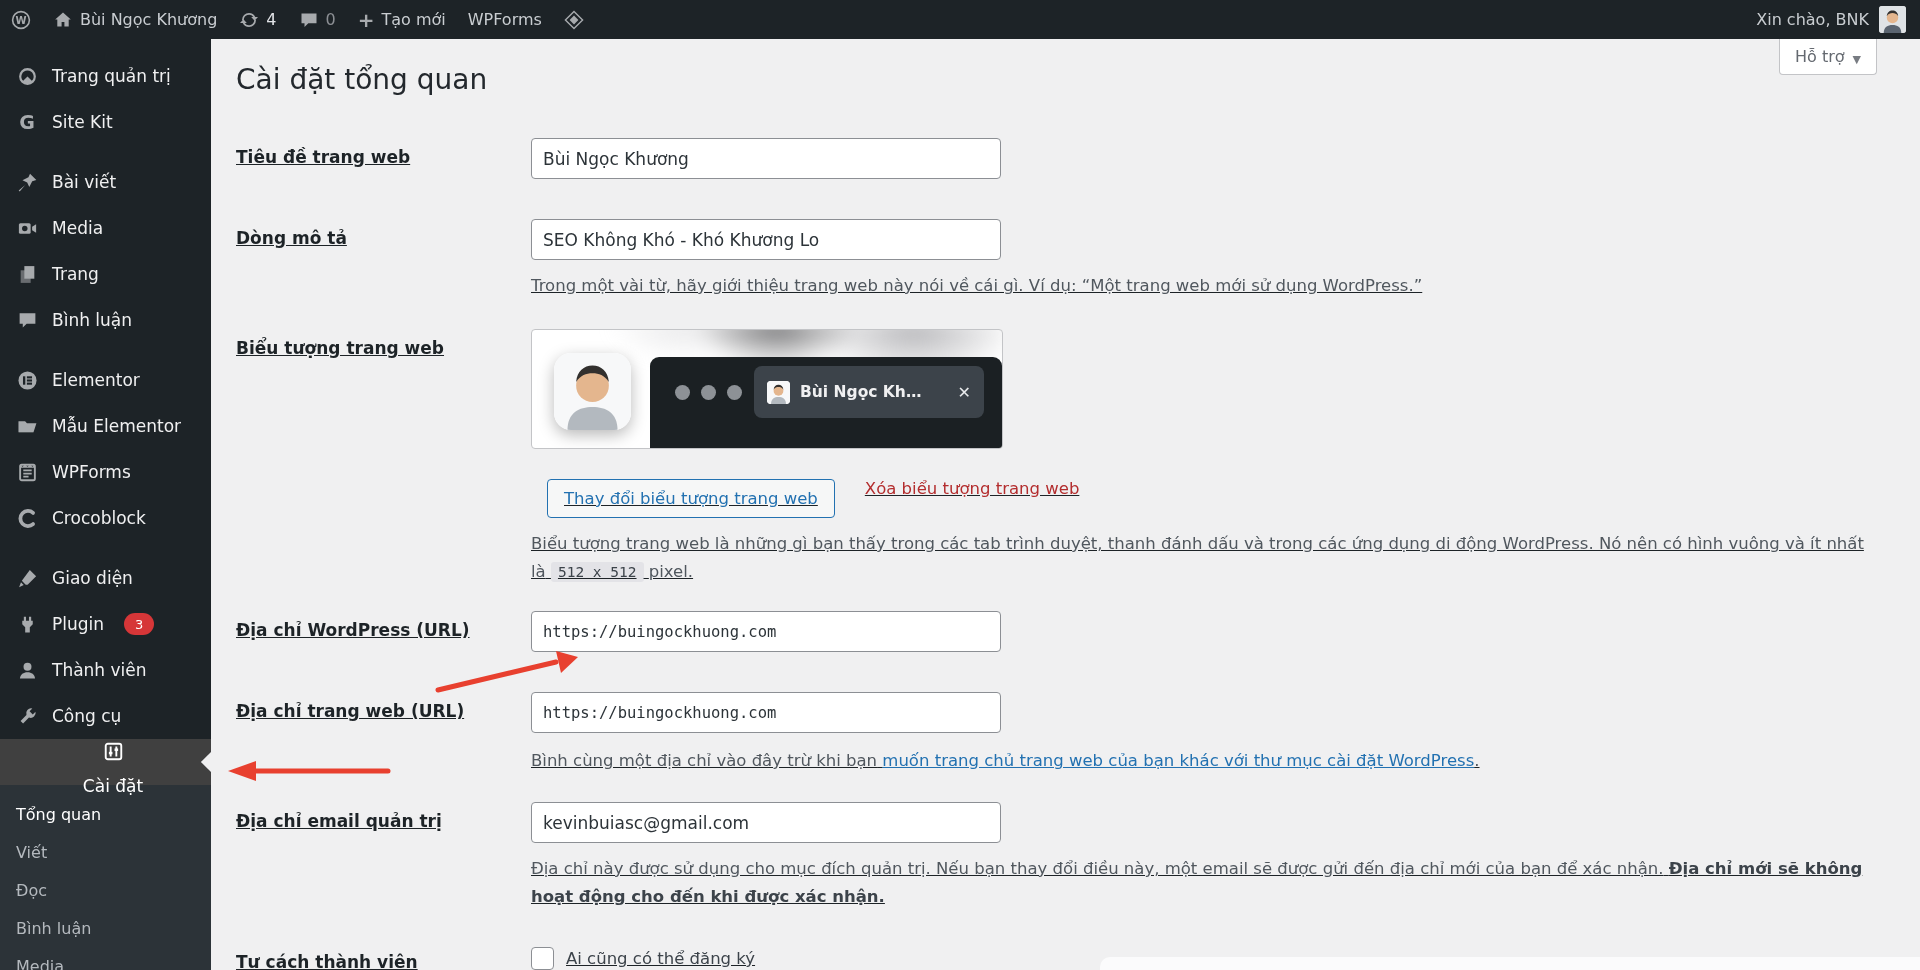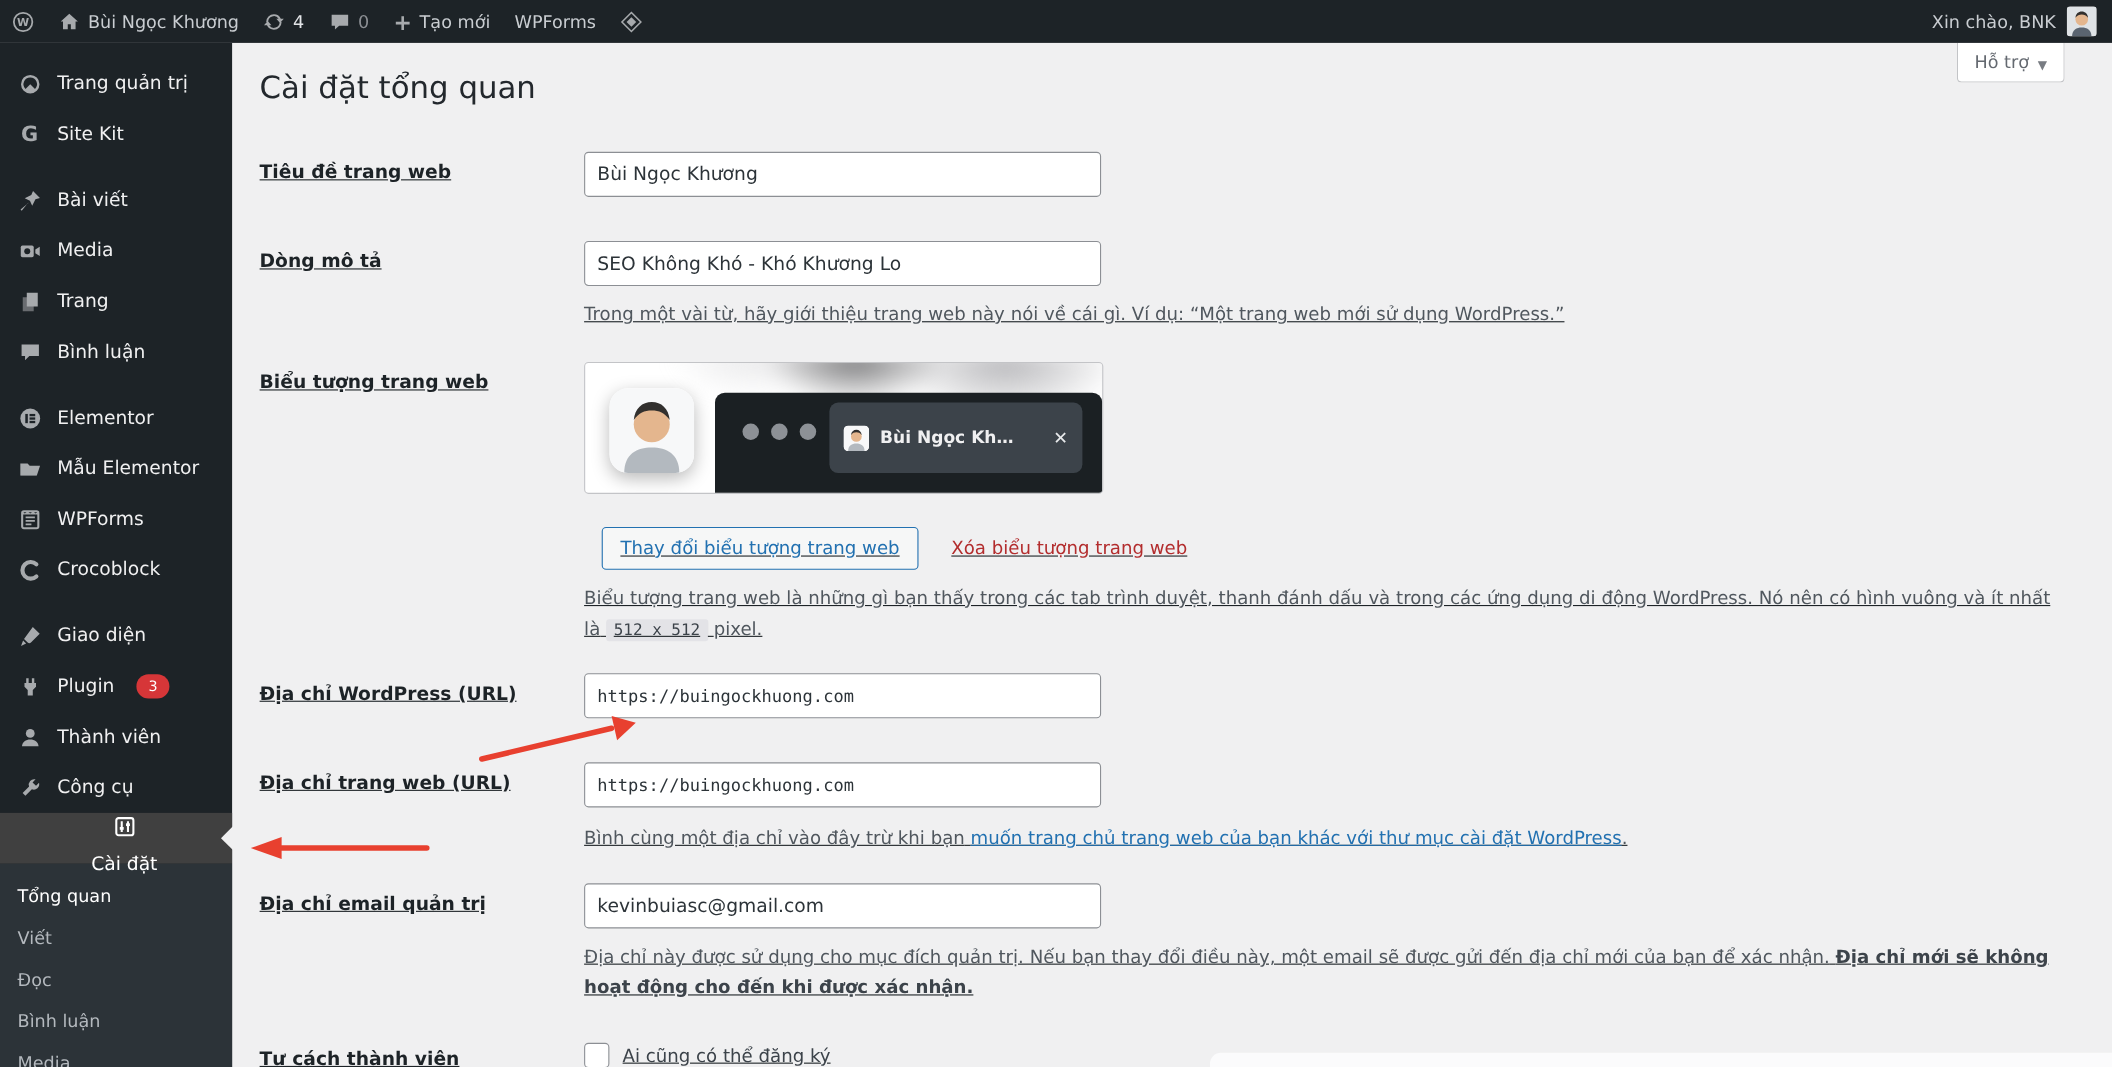--- a/index.html
+++ b/index.html
@@ -75,28 +75,28 @@
         radial-gradient(120px 70px at 52% 0%, rgba(45,45,48,.75), rgba(45,45,48,0) 70%),
         radial-gradient(150px 80px at 80% 5%, rgba(120,120,126,.55), rgba(120,120,126,0) 70%),
         radial-gradient(110px 60px at 33% 0%, rgba(205,205,208,.5), rgba(205,205,208,0) 70%);
       filter:blur(9px);}
   .app-icon{position:absolute;left:22px;top:23px;width:77px;height:77px;border-radius:17px;background:#fff;
             box-shadow:0 5px 16px rgba(0,0,0,.28);overflow:hidden;}
   .app-icon svg{width:100%;height:100%;display:block;}
   .browser{position:absolute;left:118px;top:27px;right:0;bottom:-2px;background:#1b2023;border-radius:9px 9px 0 0;}
   .dots{position:absolute;left:25px;top:28px;display:flex;gap:11px;}
   .dots span{width:15px;height:15px;border-radius:50%;background:#8d9196;}
-  .tab{position:absolute;left:104px;top:9px;width:230px;height:64px;background:#3c434a;border-radius:8px;
+  .tab{position:absolute;left:104px;top:9px;width:230px;height:52px;background:#3c434a;border-radius:8px;
        display:flex;align-items:center;padding:0 13px;gap:10px;box-sizing:border-box;}
   .tab-favicon{width:23px;height:23px;border-radius:4px;overflow:hidden;flex:0 0 auto;background:#fff;}
   .tab-favicon svg{width:100%;height:100%;display:block;}
   .tab-title{color:#f0f0f1;font-size:15.5px;font-weight:bold;white-space:nowrap;overflow:hidden;}
   .tab-close{margin-left:auto;color:#e8eaec;font-size:16px;cursor:pointer;}
 
-  .icon-buttons{margin-top:30px;display:flex;align-items:center;padding-left:16px;}
+  .icon-buttons{margin-top:30px;display:flex;padding-left:16px;}
   .btn-outline{font-size:16.5px;color:#2271b1;background:#f6f7f7;border:1px solid #2271b1;border-radius:4px;
                padding:9px 16px;cursor:pointer;font-family:inherit;}
   .link-red{margin-left:30px;color:#b32d2e;font-size:16.5px;text-decoration:none;cursor:pointer;}
 
   
   .checkbox-row{display:flex;align-items:center;gap:12px;font-size:16.5px;color:#3c434a;padding-top:4px;}
   .checkbox{width:21px;height:21px;border:1px solid #8c8f94;border-radius:4px;background:#fff;flex:0 0 auto;}
 
   
   .arrows{position:absolute;inset:0;z-index:50;pointer-events:none;}

